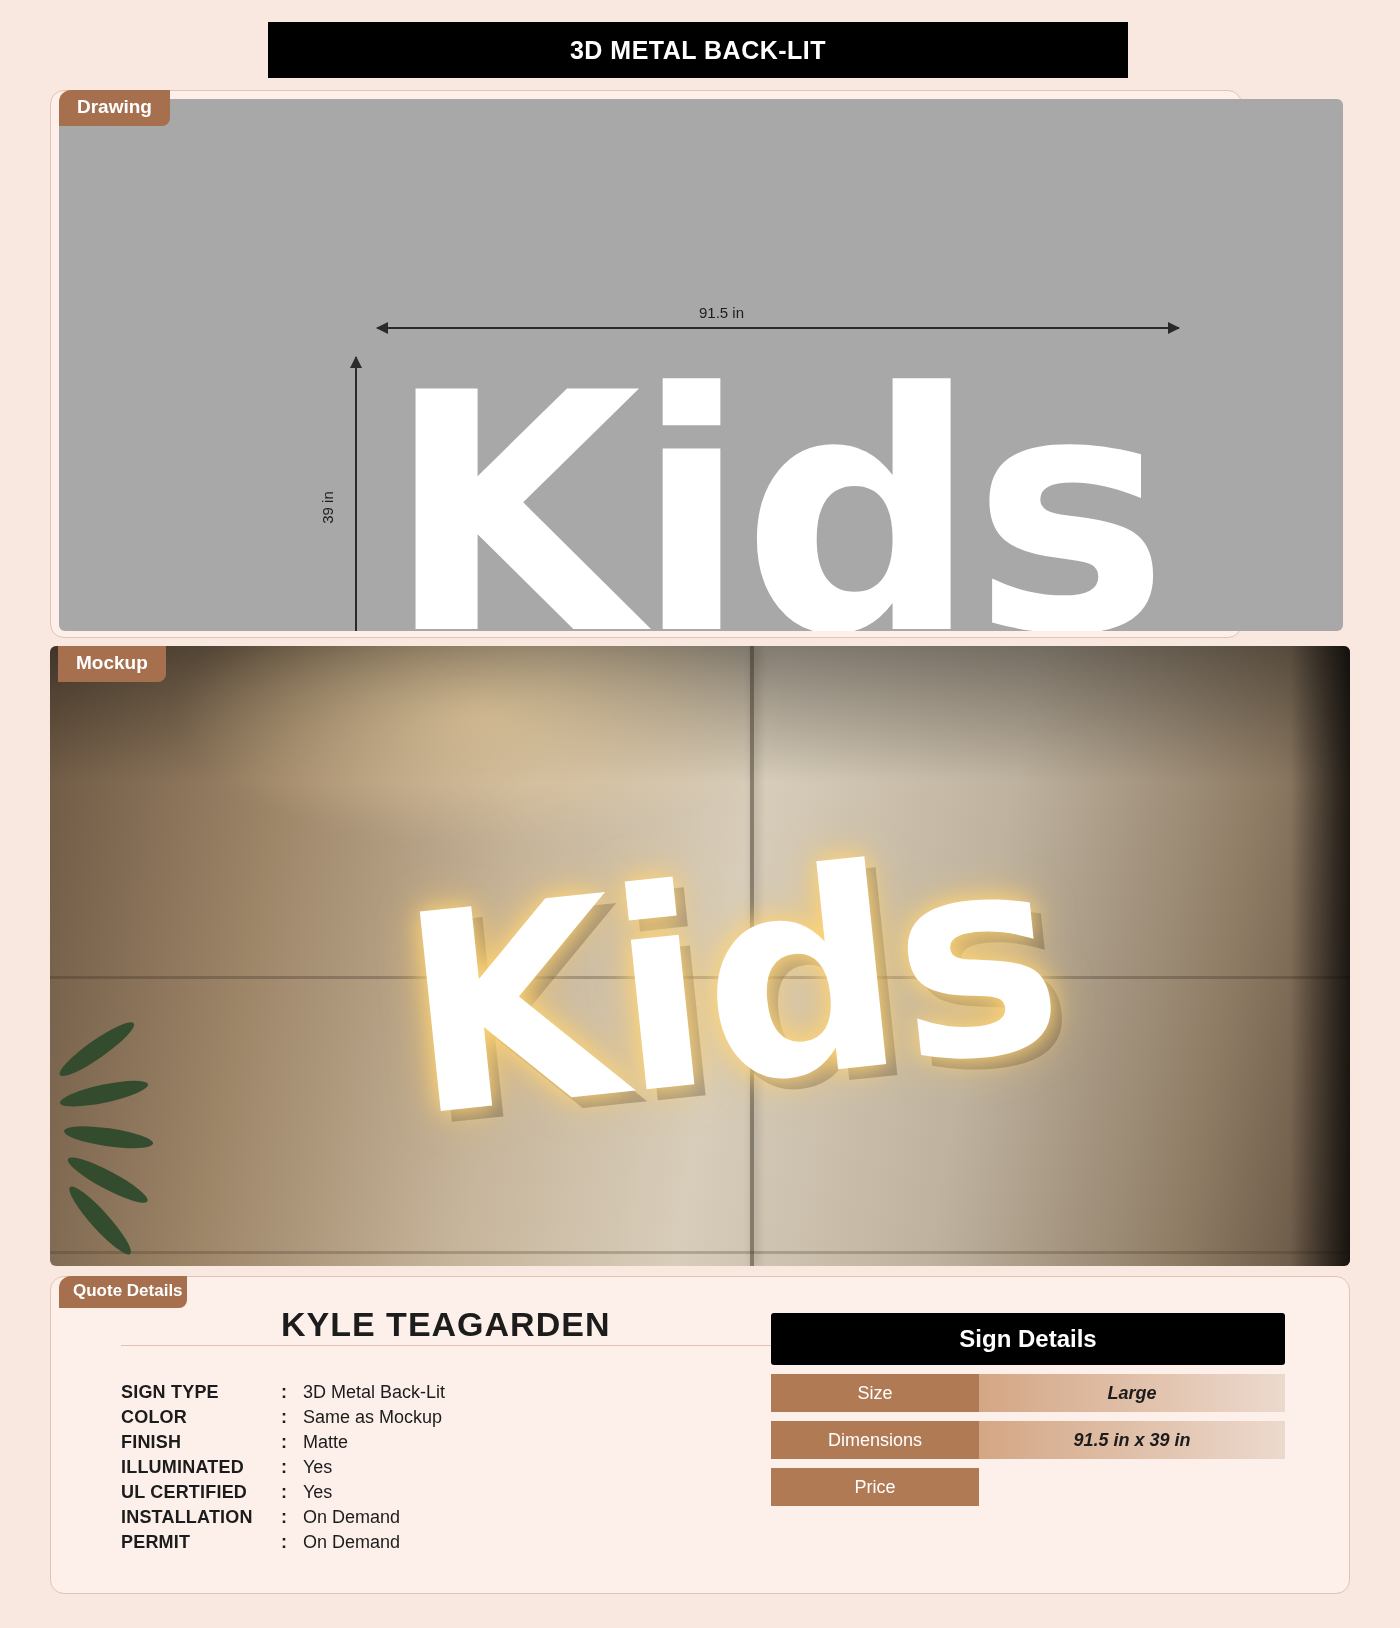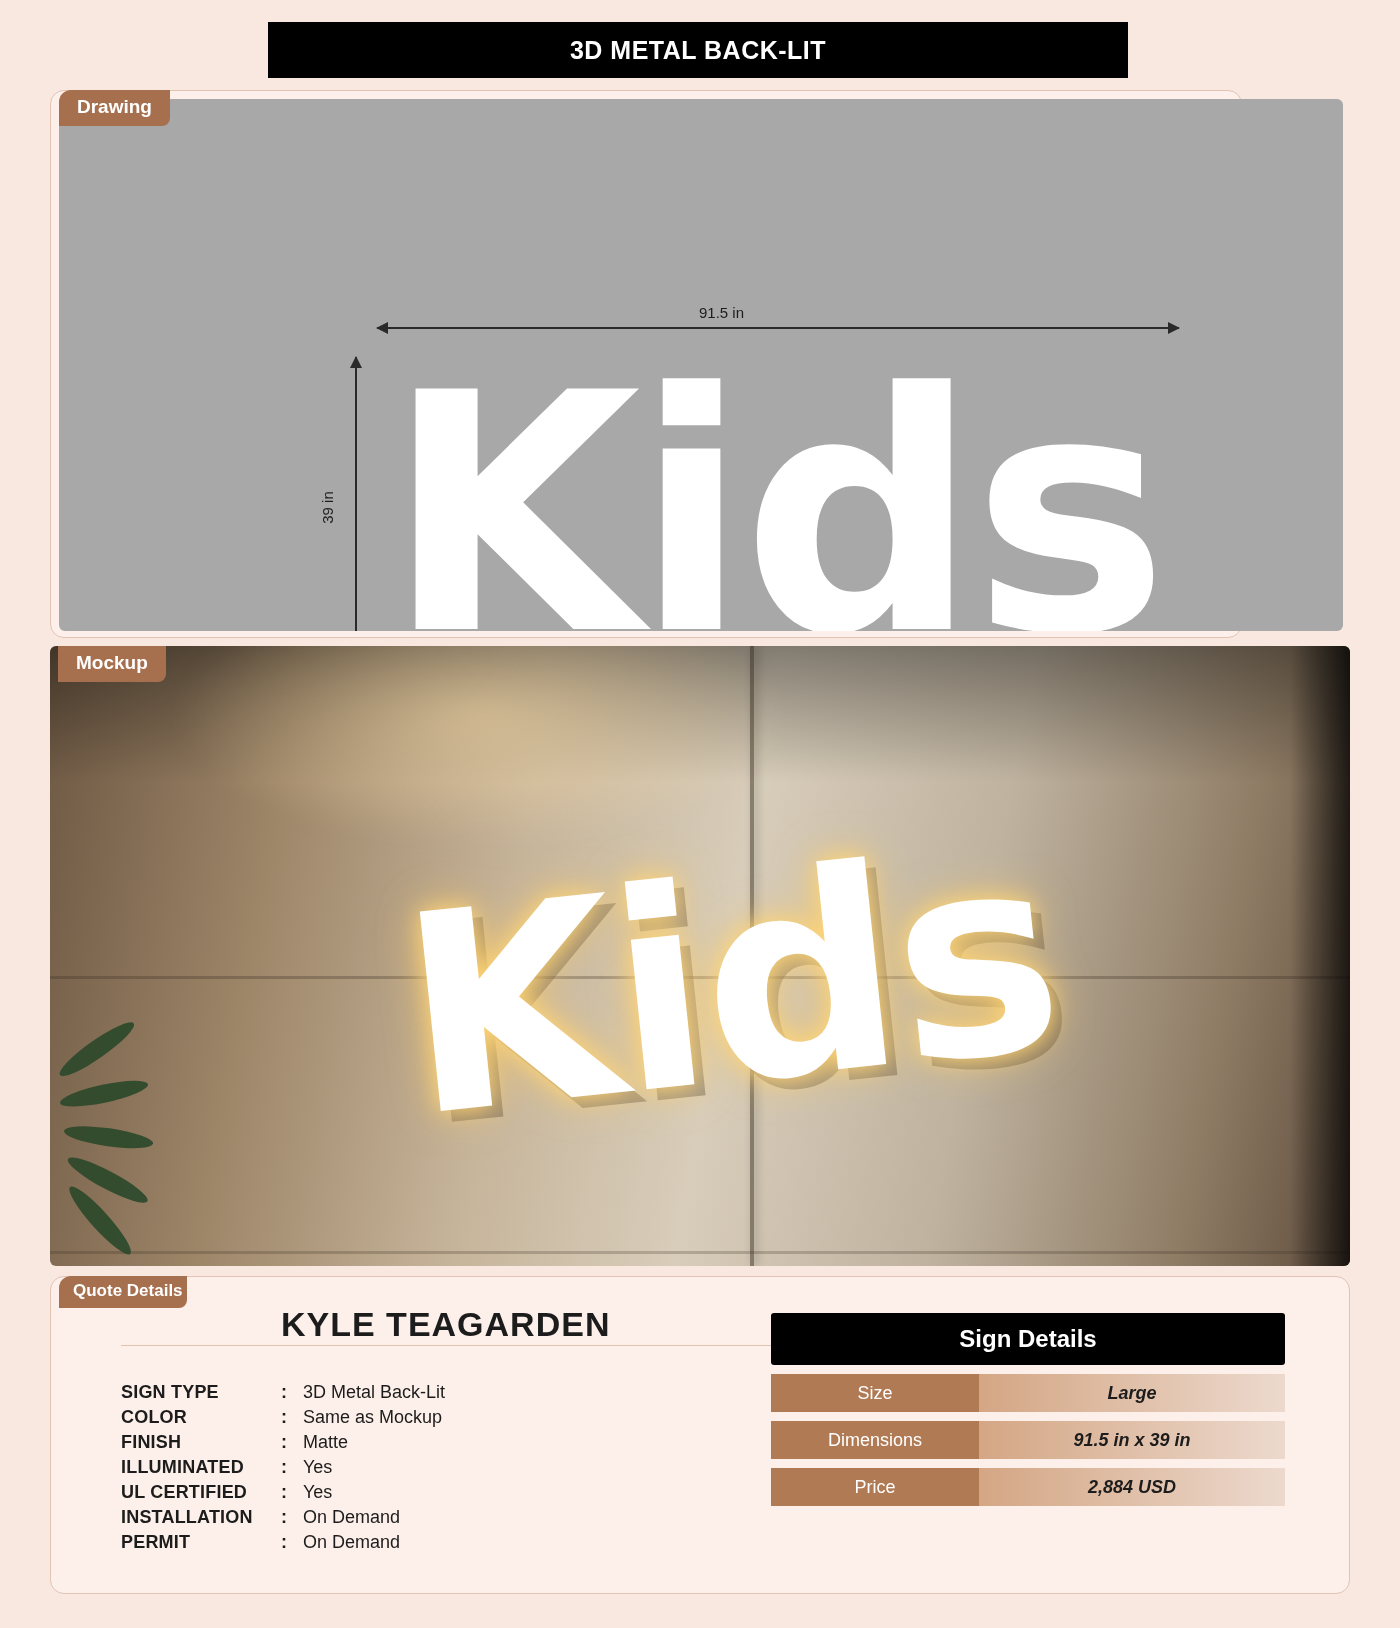--- a/index.html
+++ b/index.html
@@ -441,18 +441,17 @@
       <div class="sd-row">
         <div class="sd-key">Size</div>
         <div class="sd-val">Large</div>
       </div>
       <div class="sd-row">
         <div class="sd-key">Dimensions</div>
         <div class="sd-val">91.5 in x 39 in</div>
       </div>
       <div class="sd-row">
         <div class="sd-key">Price</div>
-        <div class="sd-val">2,884 USD</div>
       </div>
     </div>
   </div>
 
 </div>
 
 </body></html>

